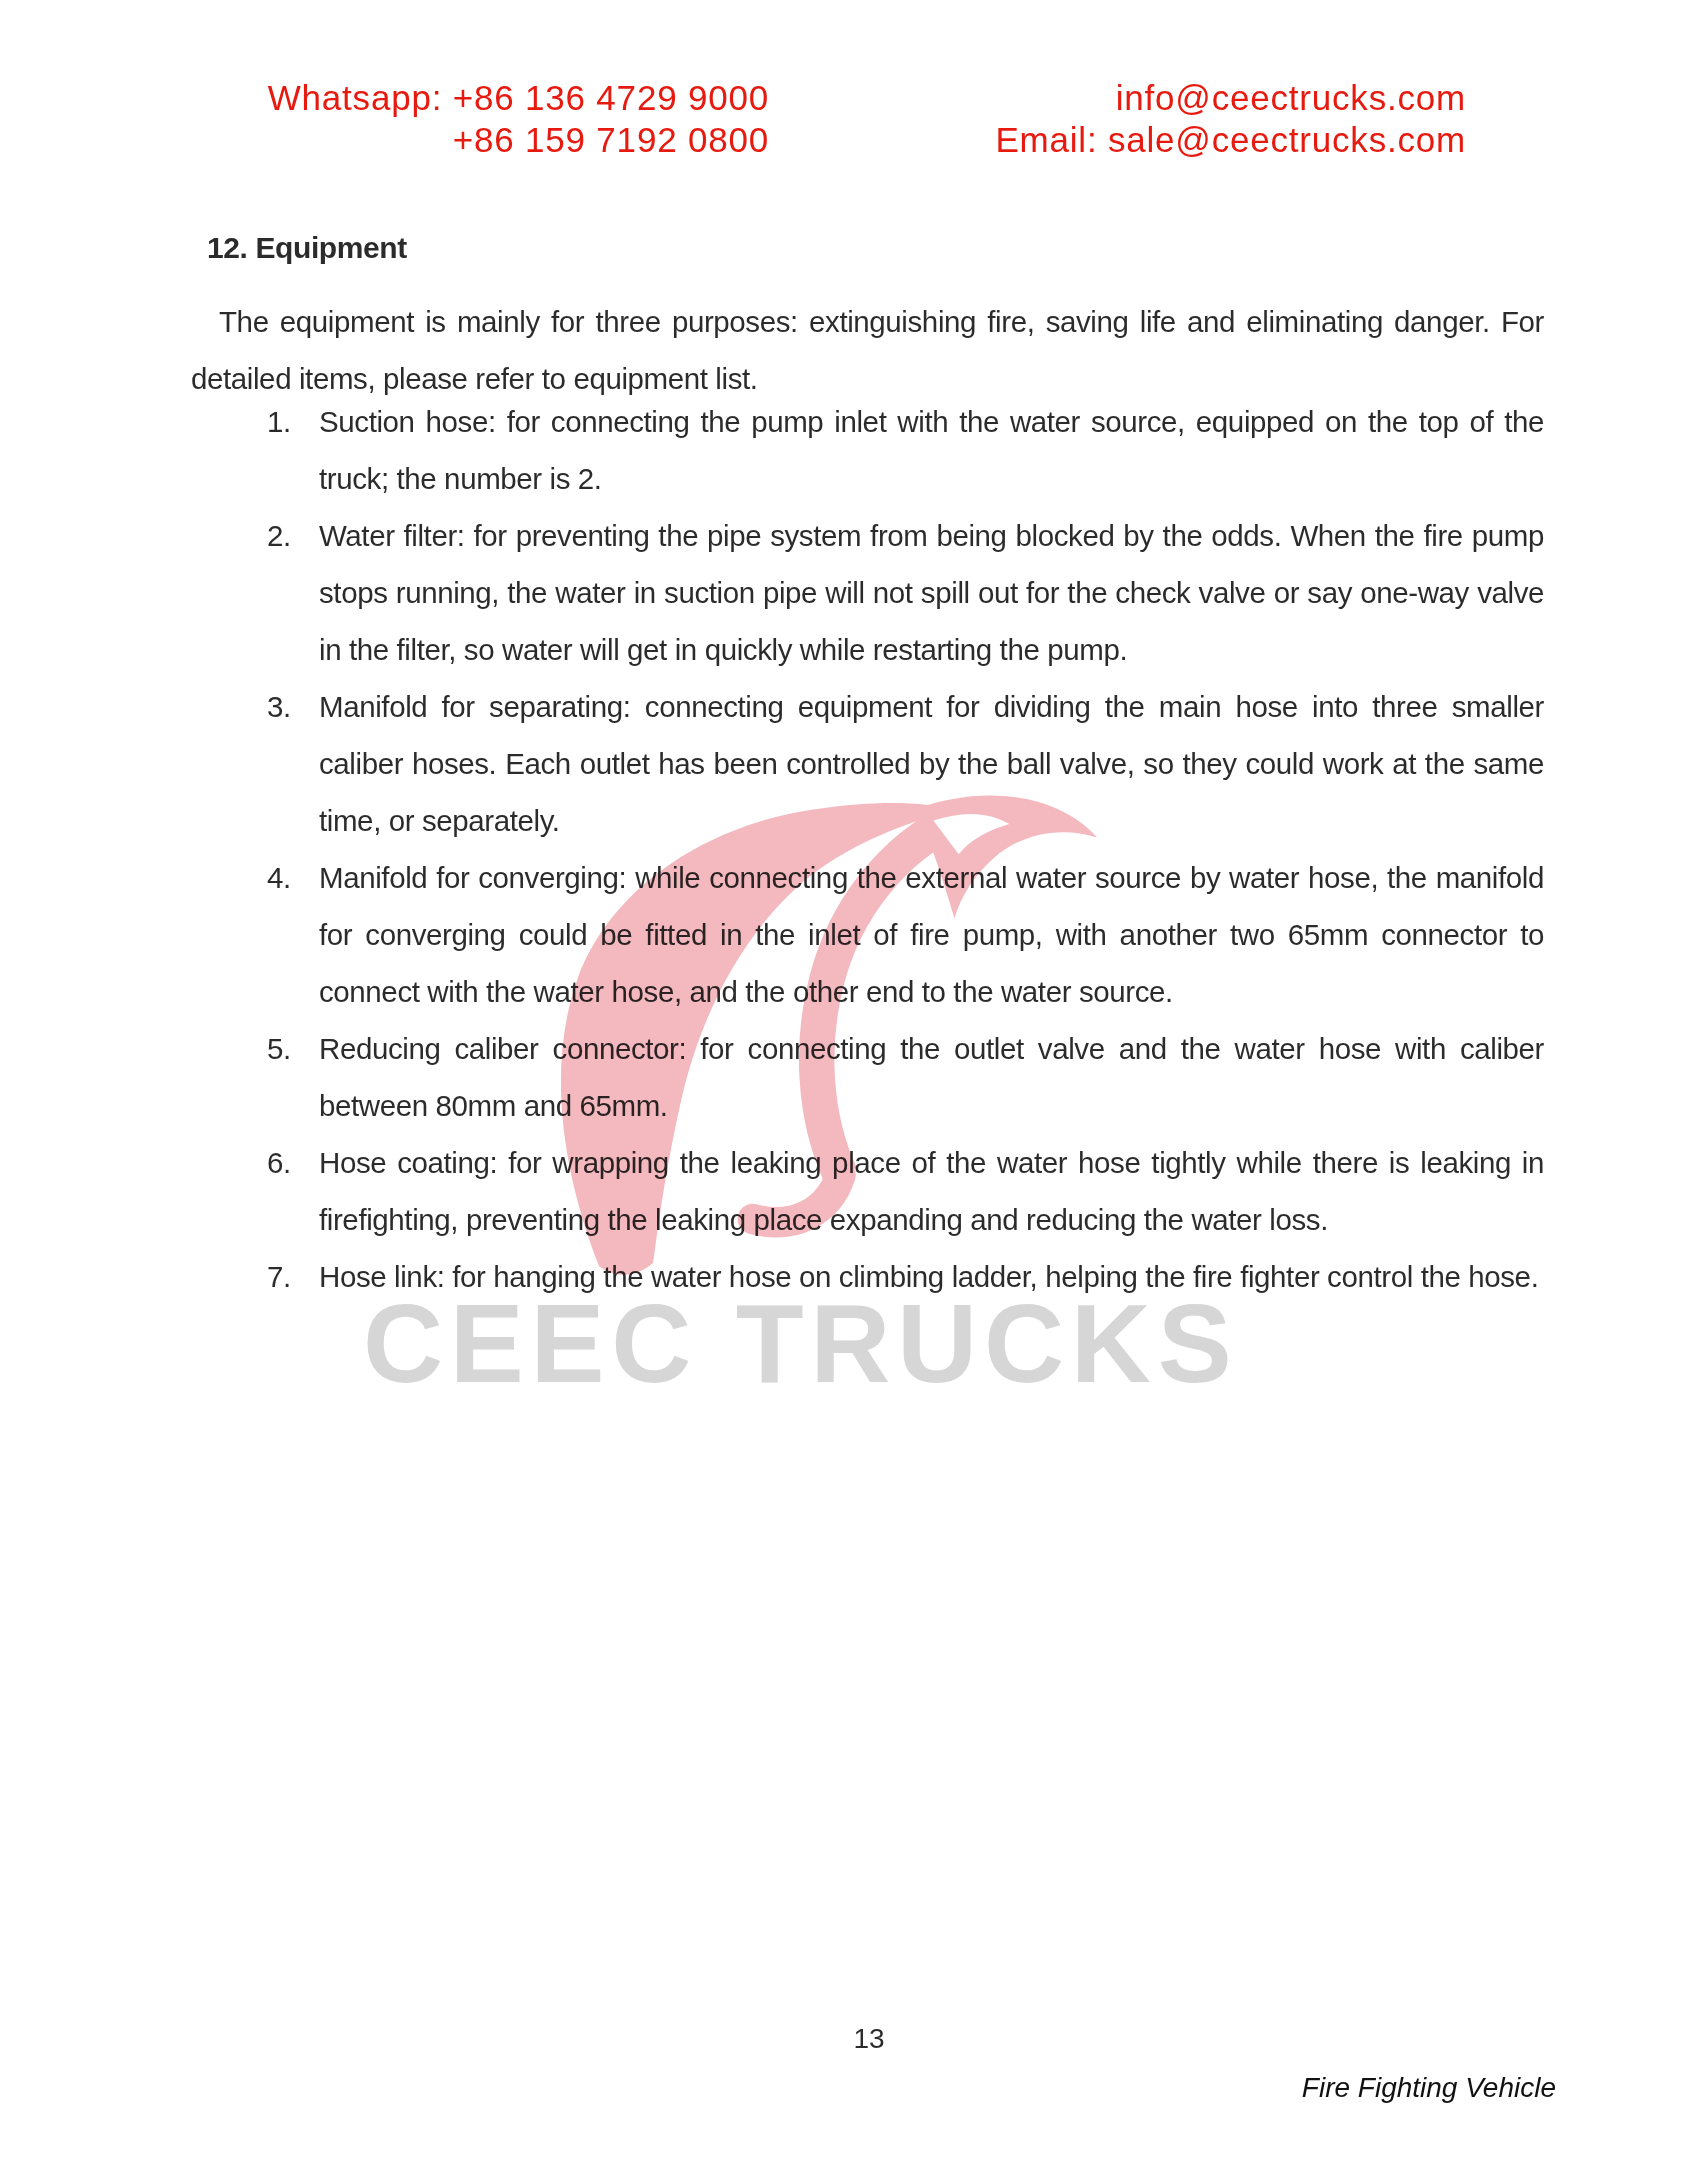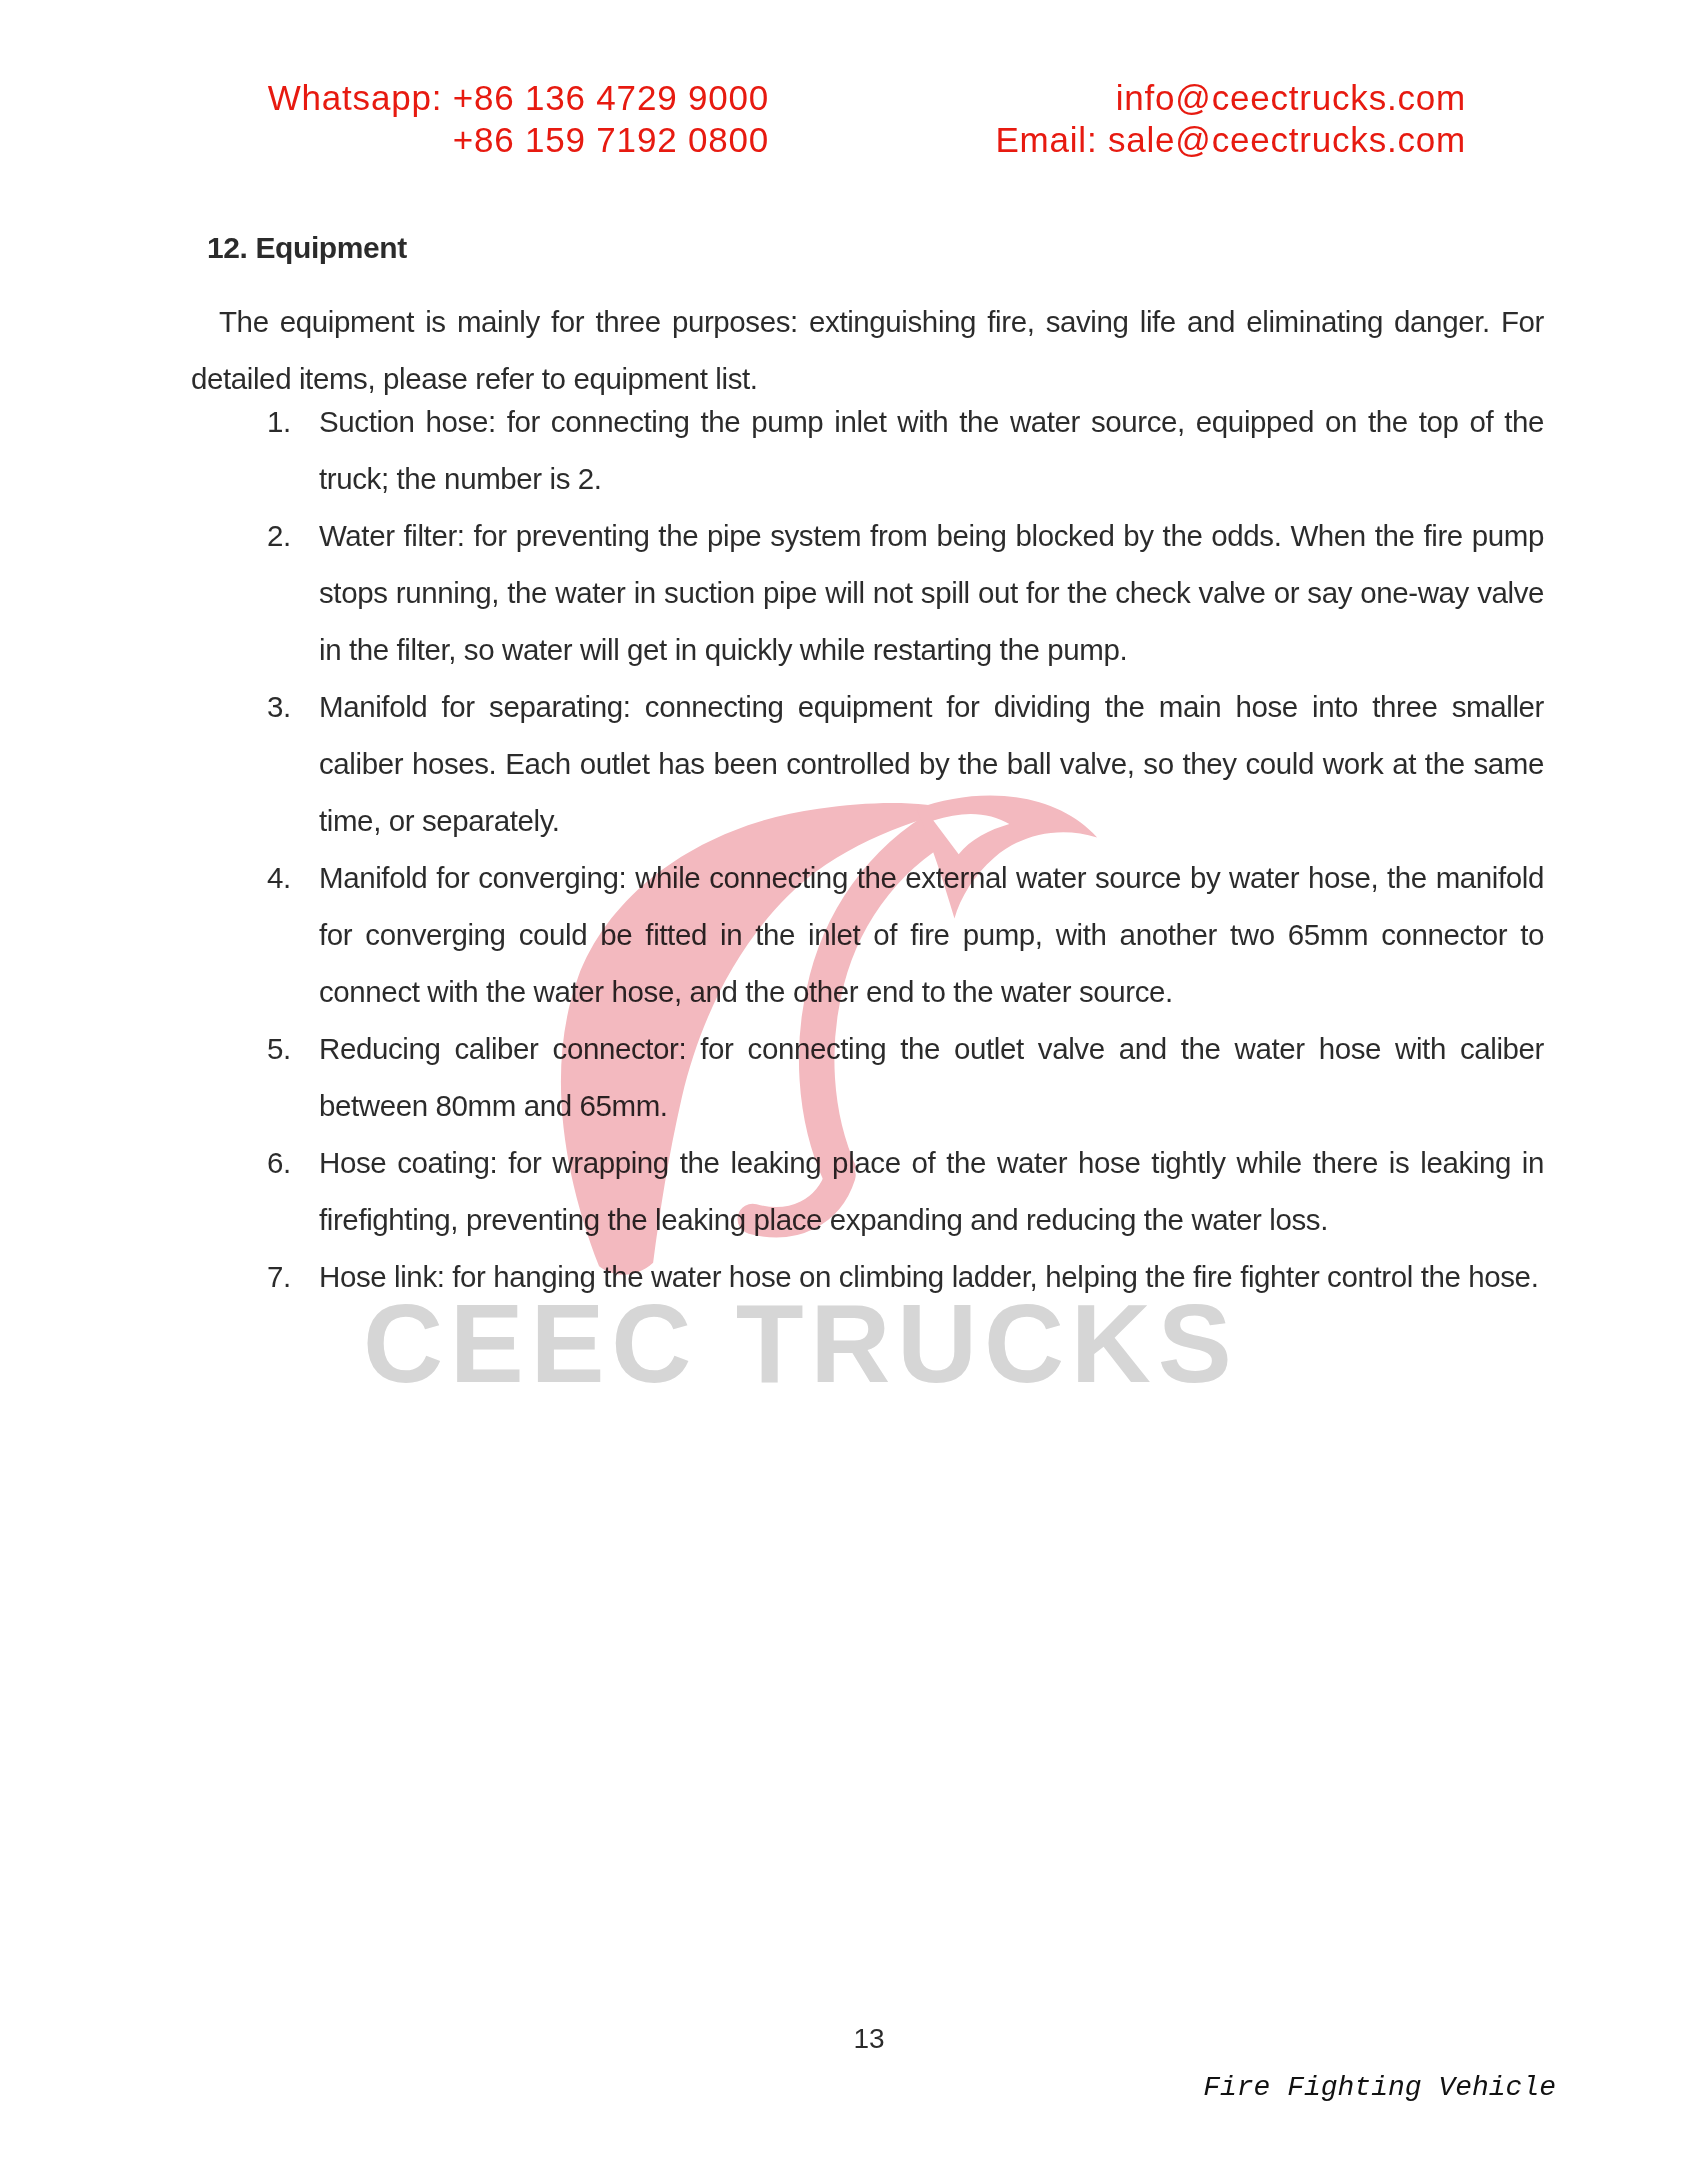--- a/index.html
+++ b/index.html
@@ -57,21 +57,21 @@
   .item p{text-align:justify;}
   
   .page-number{
     position:absolute;left:0;top:2022px;width:1738px;
     text-align:center;font-size:28px;line-height:34px;z-index:3;
   }
   .doc-footer{
     position:absolute;left:1012px;top:2071px;width:544px;
     text-align:right;font-size:28px;line-height:34px;
     font-style:italic;
-    font-family:Liberation Mono, monospace;
+    font-family:Liberation Sans, sans-serif;
     color:#111;z-index:3;
   }
 </style>
 </head>
 <body>
 
 <div class="page">
 
   <div class="wm-text">CEEC TRUCKS</div>
 

